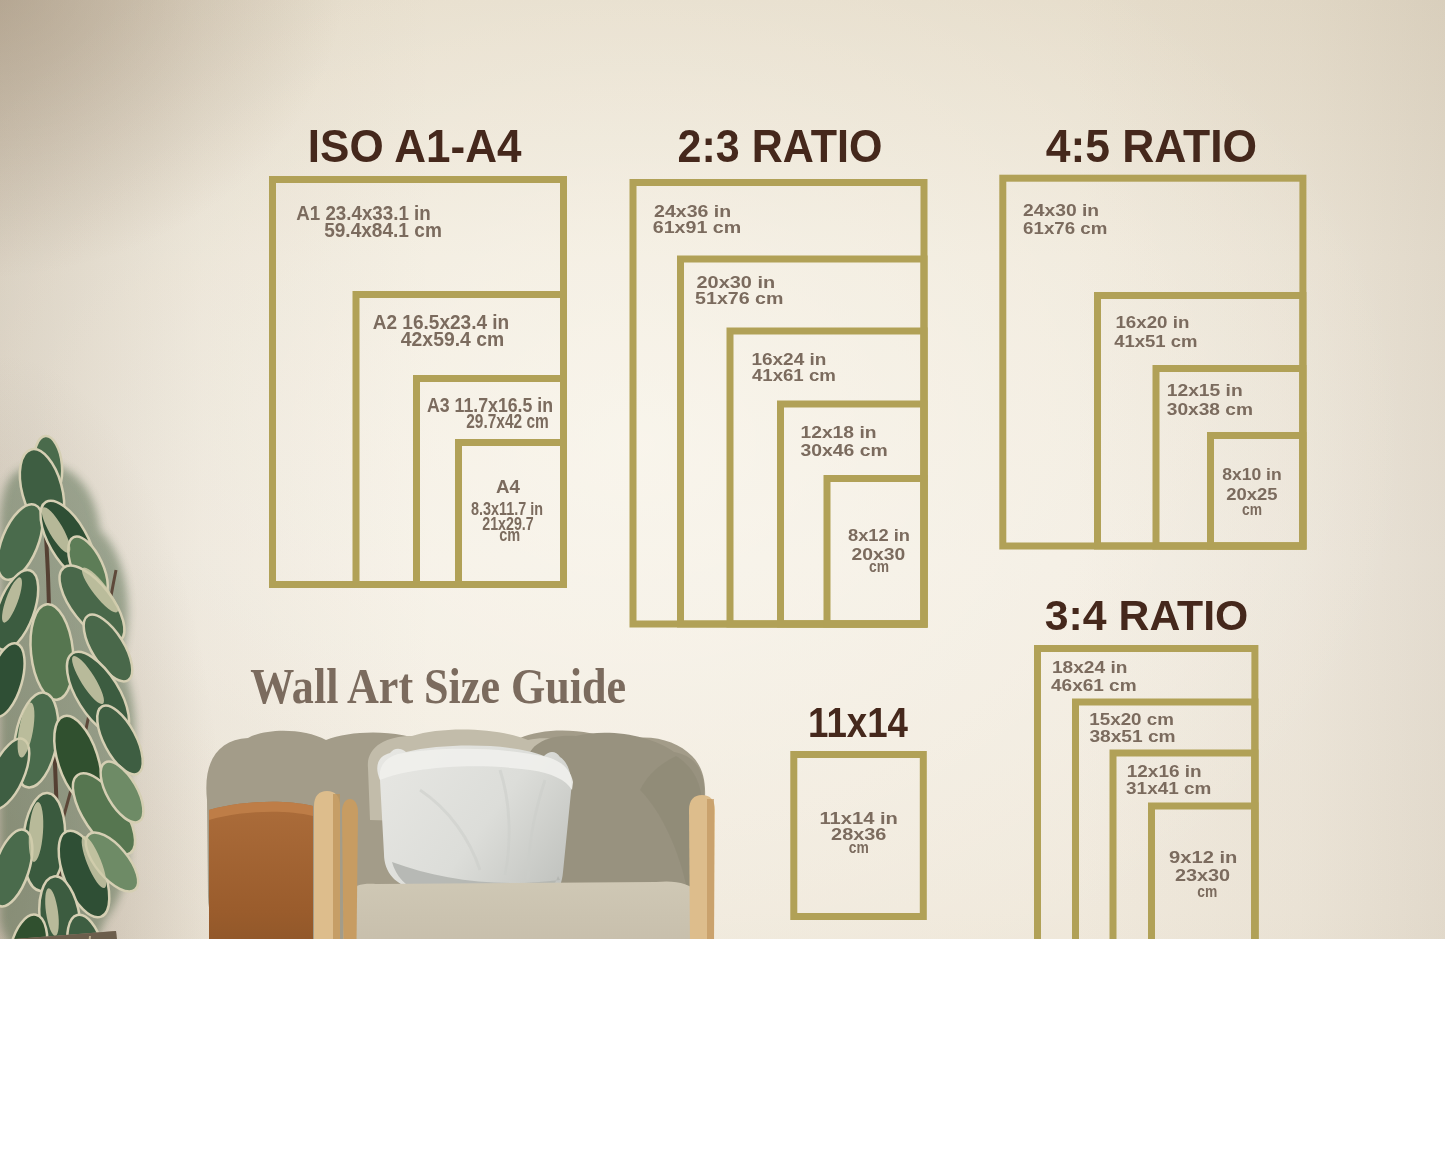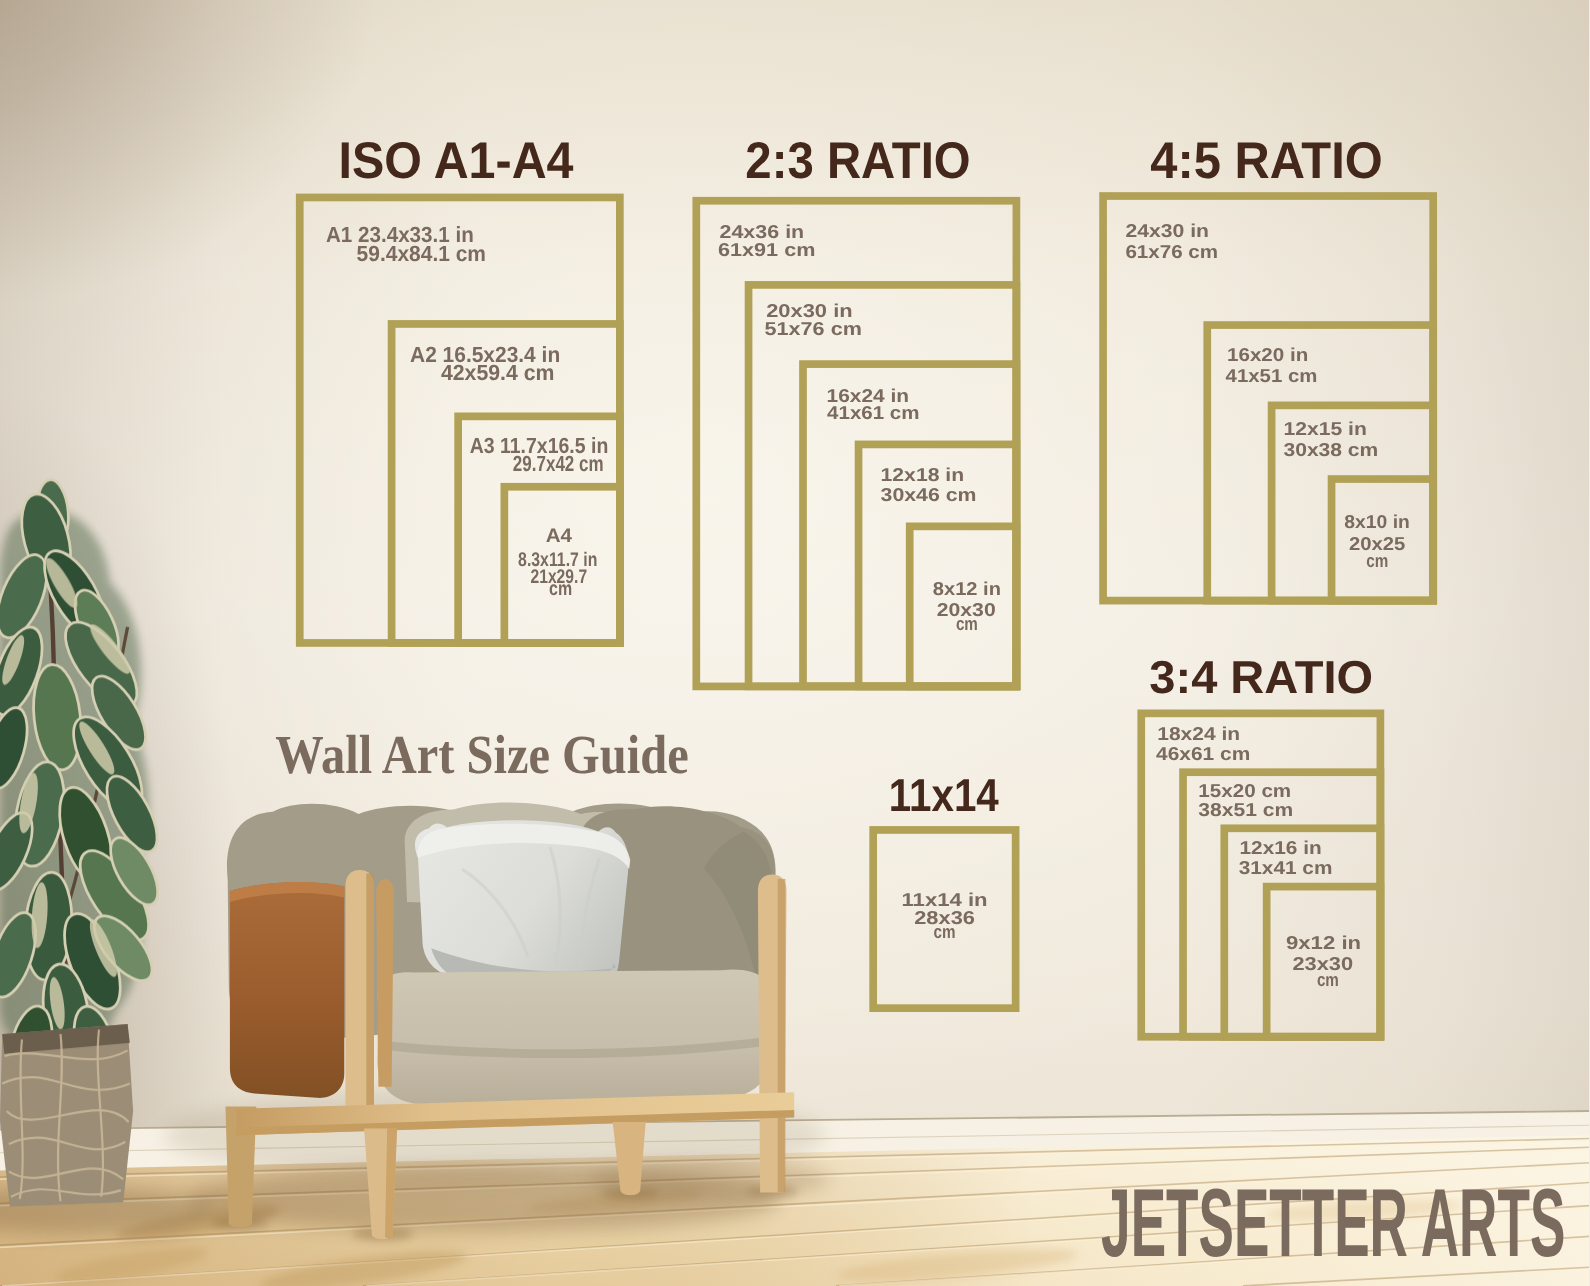--- a/index.html
+++ b/index.html
@@ -1,17 +1,17 @@
 <!DOCTYPE html>
 <html><head>
 <meta charset="utf-8">
 <style>
   html,body{margin:0;padding:0;}
   body{width:1445px;height:1169px;overflow:hidden;font-family:"Liberation Sans",sans-serif;}
-  .stage{position:relative;width:1445px;height:1169px;overflow:hidden;background:#f0eadf;}
+  .stage{position:relative;width:1445px;height:939px;overflow:hidden;background:#f0eadf;}
   .wall{position:absolute;left:0;top:0;width:1445px;height:1169px;
     background:
       radial-gradient(520px 420px at -2% -2%, rgba(125,103,80,0.36), rgba(125,103,80,0.0) 72%),
       radial-gradient(300px 700px at 0% 75%, rgba(110,92,72,0.25), rgba(110,92,72,0.0) 75%),
       radial-gradient(1000px 760px at 44% 38%, rgba(255,253,246,0.55), rgba(255,253,246,0.0) 78%),
       linear-gradient(90deg, rgba(120,102,80,0.20) 0%, rgba(120,102,80,0.06) 14%, rgba(120,102,80,0.0) 30%, rgba(120,102,80,0.0) 74%, rgba(120,102,80,0.05) 90%, rgba(120,102,80,0.12) 100%),
       linear-gradient(180deg, #e6ddcb 0%, #efe8da 22%, #f2ece1 48%, #f0e9dc 78%, #e9e0cf 100%);
   }
   svg{position:absolute;left:0;top:0;font-family:"Liberation Sans",sans-serif;}
   text{fill:#7b6b5e;font-weight:bold;}

